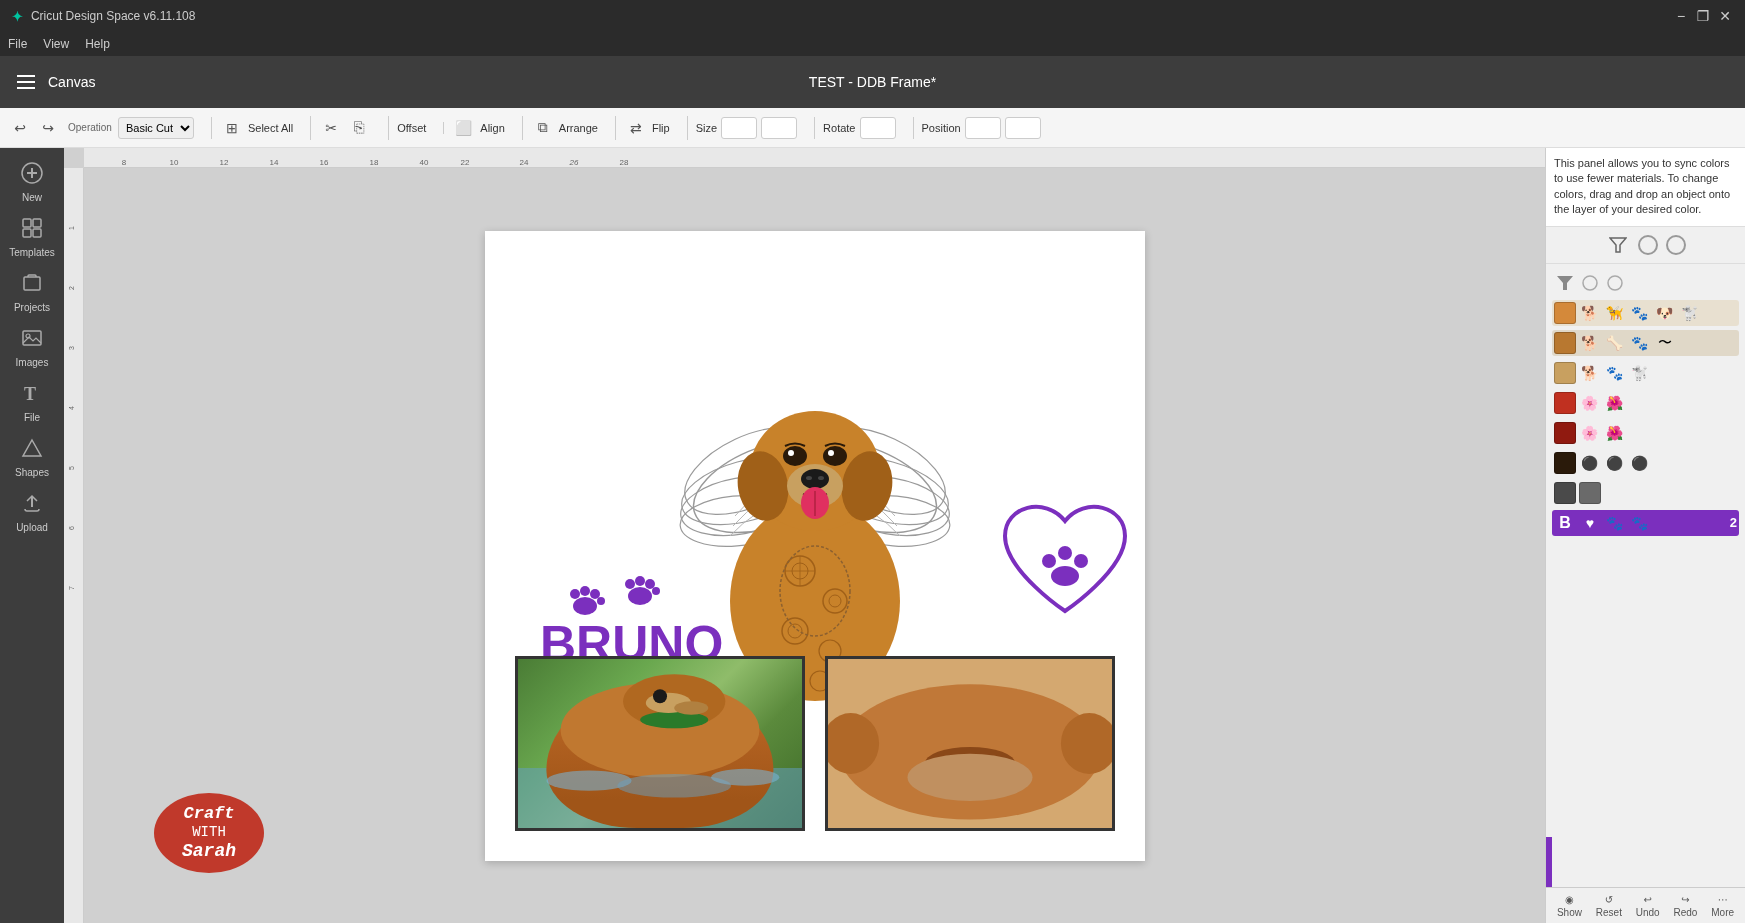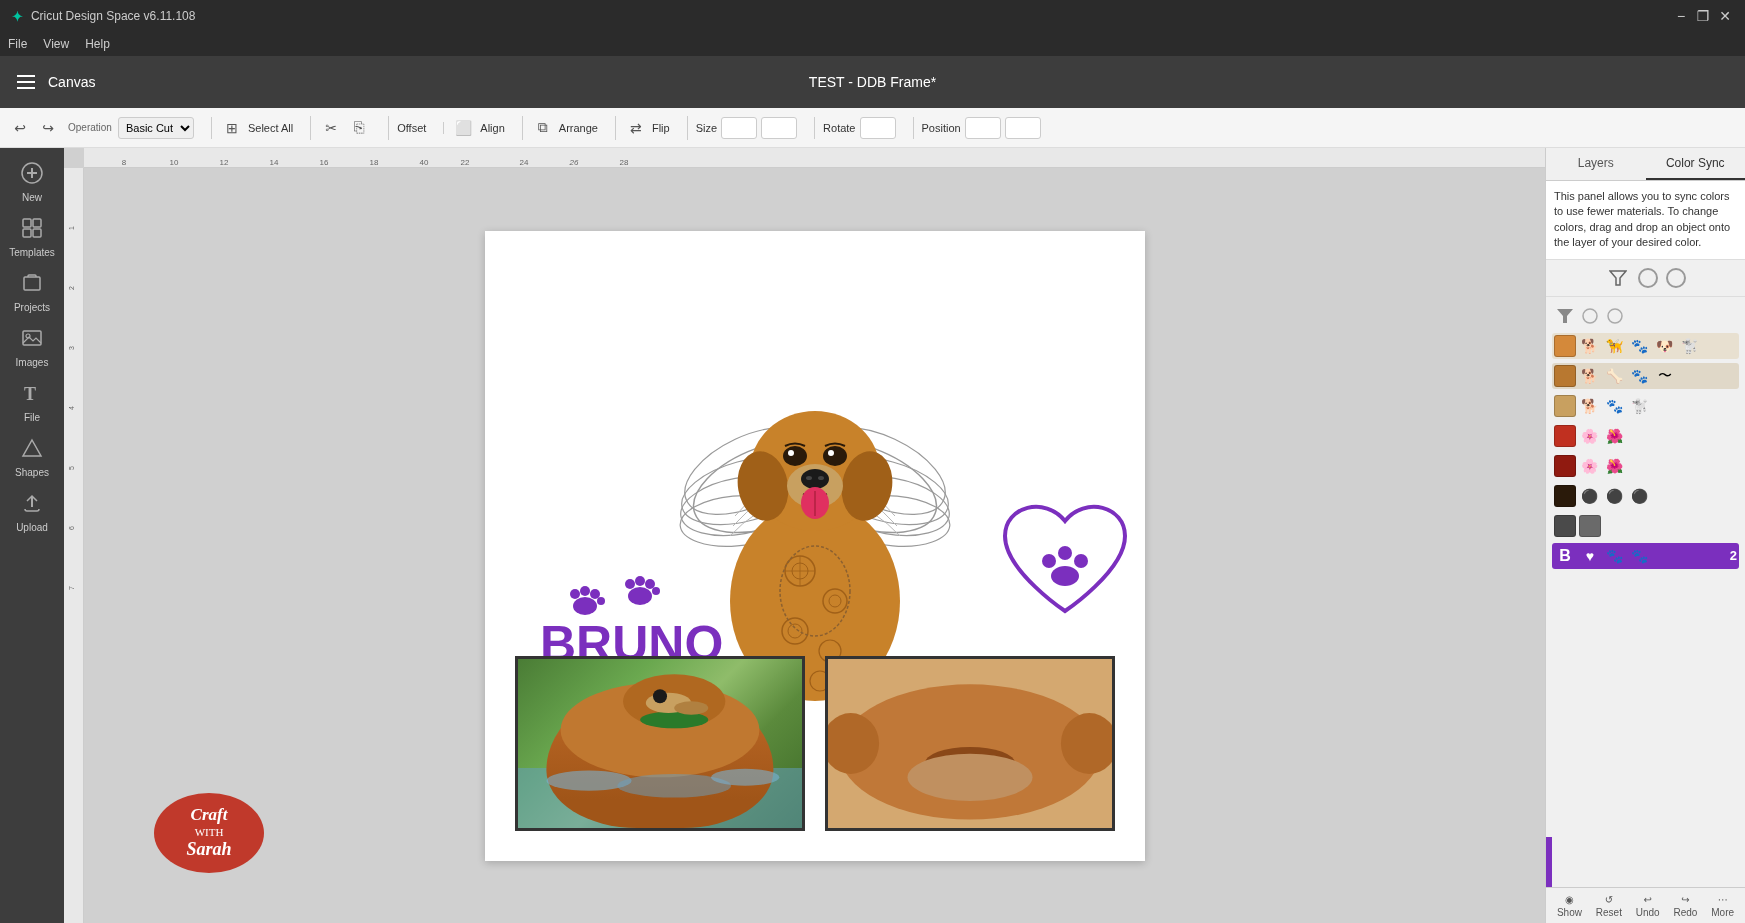--- a/index.html
+++ b/index.html
@@ -795,34 +795,30 @@
                 <ellipse cx="92%" cy="50%" rx="10%" ry="18%" fill="#b06828"></ellipse>
               </svg>
             </div>
           </div>
         </div>
 
       </div>
     </div>
 
     <div id="craft-logo" style="position:absolute;bottom:50px;left:90px;width:110px;height:80px;background:#c0392b;border-radius:50%;display:flex;align-items:center;justify-content:center;z-index:10;">
-      <div style="text-align:center;color:#fff;font-family:Liberation Serif, serif;line-height:1.2;">
+      <div style="text-align:center;color:#fff;font-family:Liberation Mono, monospace;line-height:1.2;">
         <div style="font-size:17px;font-style:italic;font-weight:bold;">Craft</div>
-        <div style="font-size:11px;">WITH</div>
+        <div style="font-size:14px;">WITH</div>
         <div style="font-size:18px;font-style:italic;font-weight:bold;">Sarah</div>
       </div>
     </div>
   </div>
 
   <div id="right-panel">
 
-    <div id="panel-tabs">
-      <div class="panel-tab">Layers</div>
-      <div class="panel-tab active">Color Sync</div>
-    </div>
 
     <div id="panel-description">This panel allows you to sync colors to use fewer materials. To change colors, drag and drop an object onto the layer of your desired color.</div>
 
     <div class="filter-row">
       <div class="filter-icon">
         <svg width="18" height="18" viewBox="0 0 18 18">
             <polygon points="1,2 17,2 11,9 11,16 7,16 7,9" fill="none" stroke="#666" stroke-width="1.5"></polygon>
           </svg>
       </div>
       <div class="filter-circle"></div>

